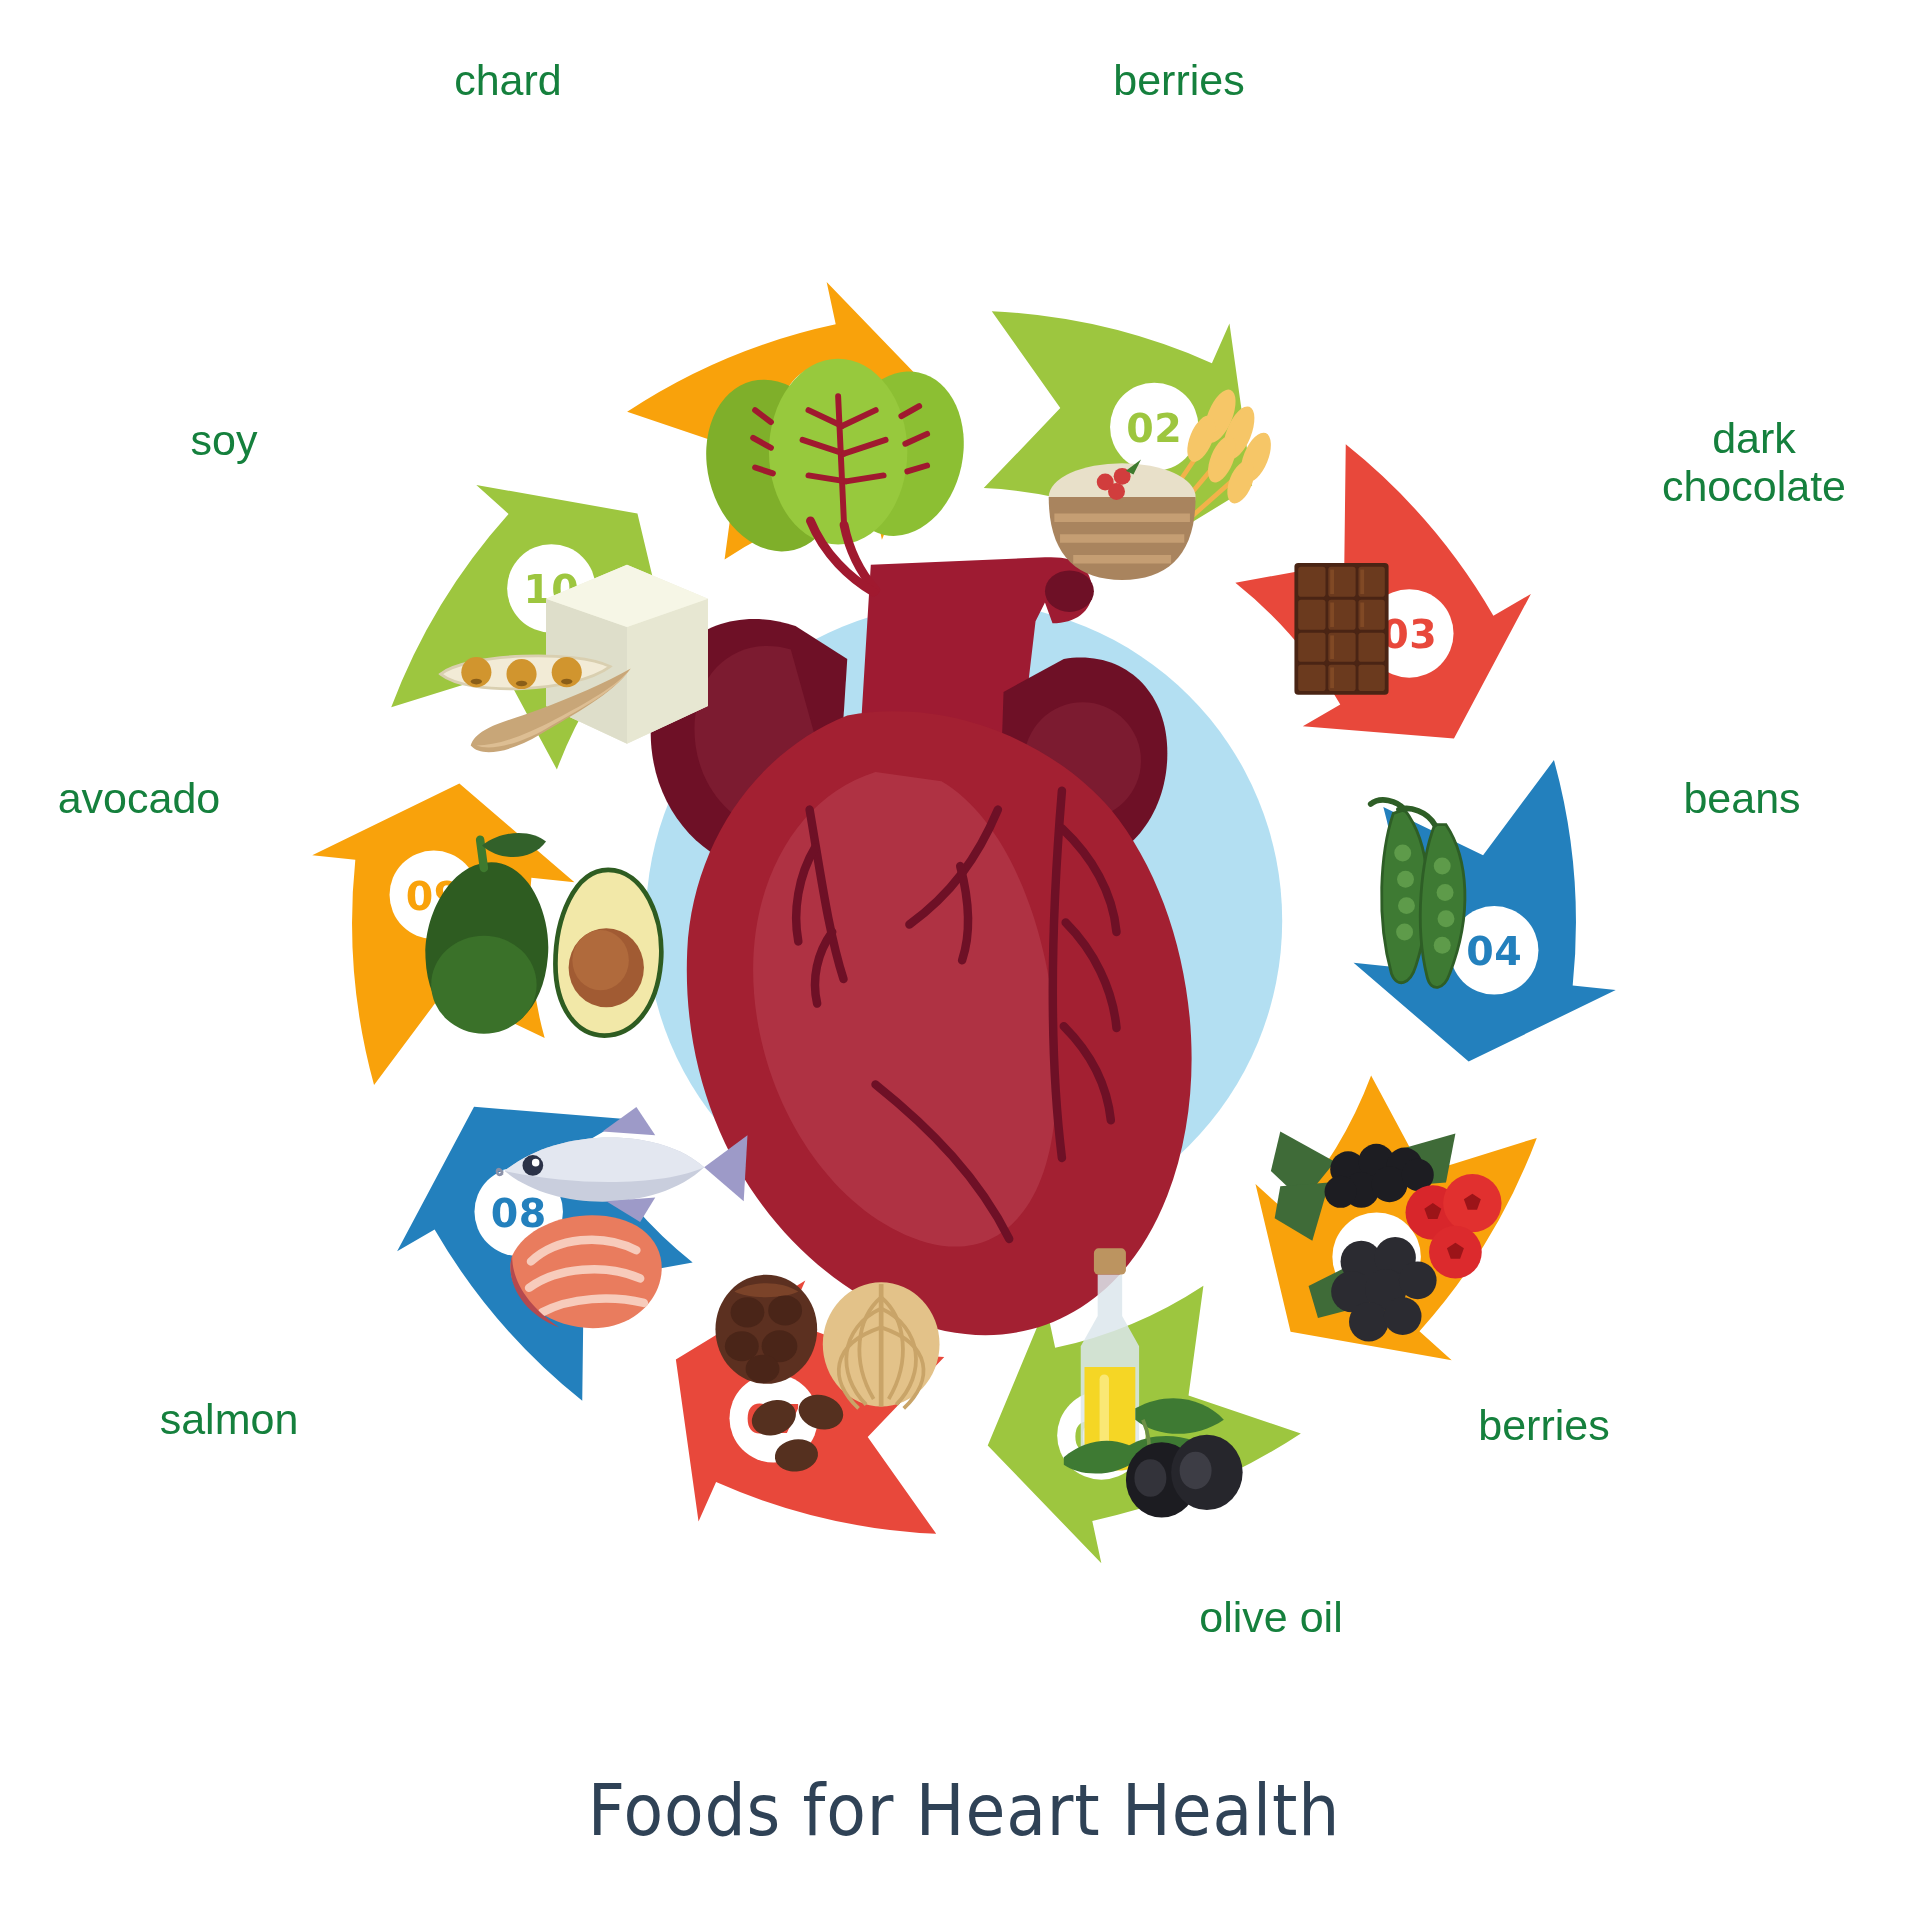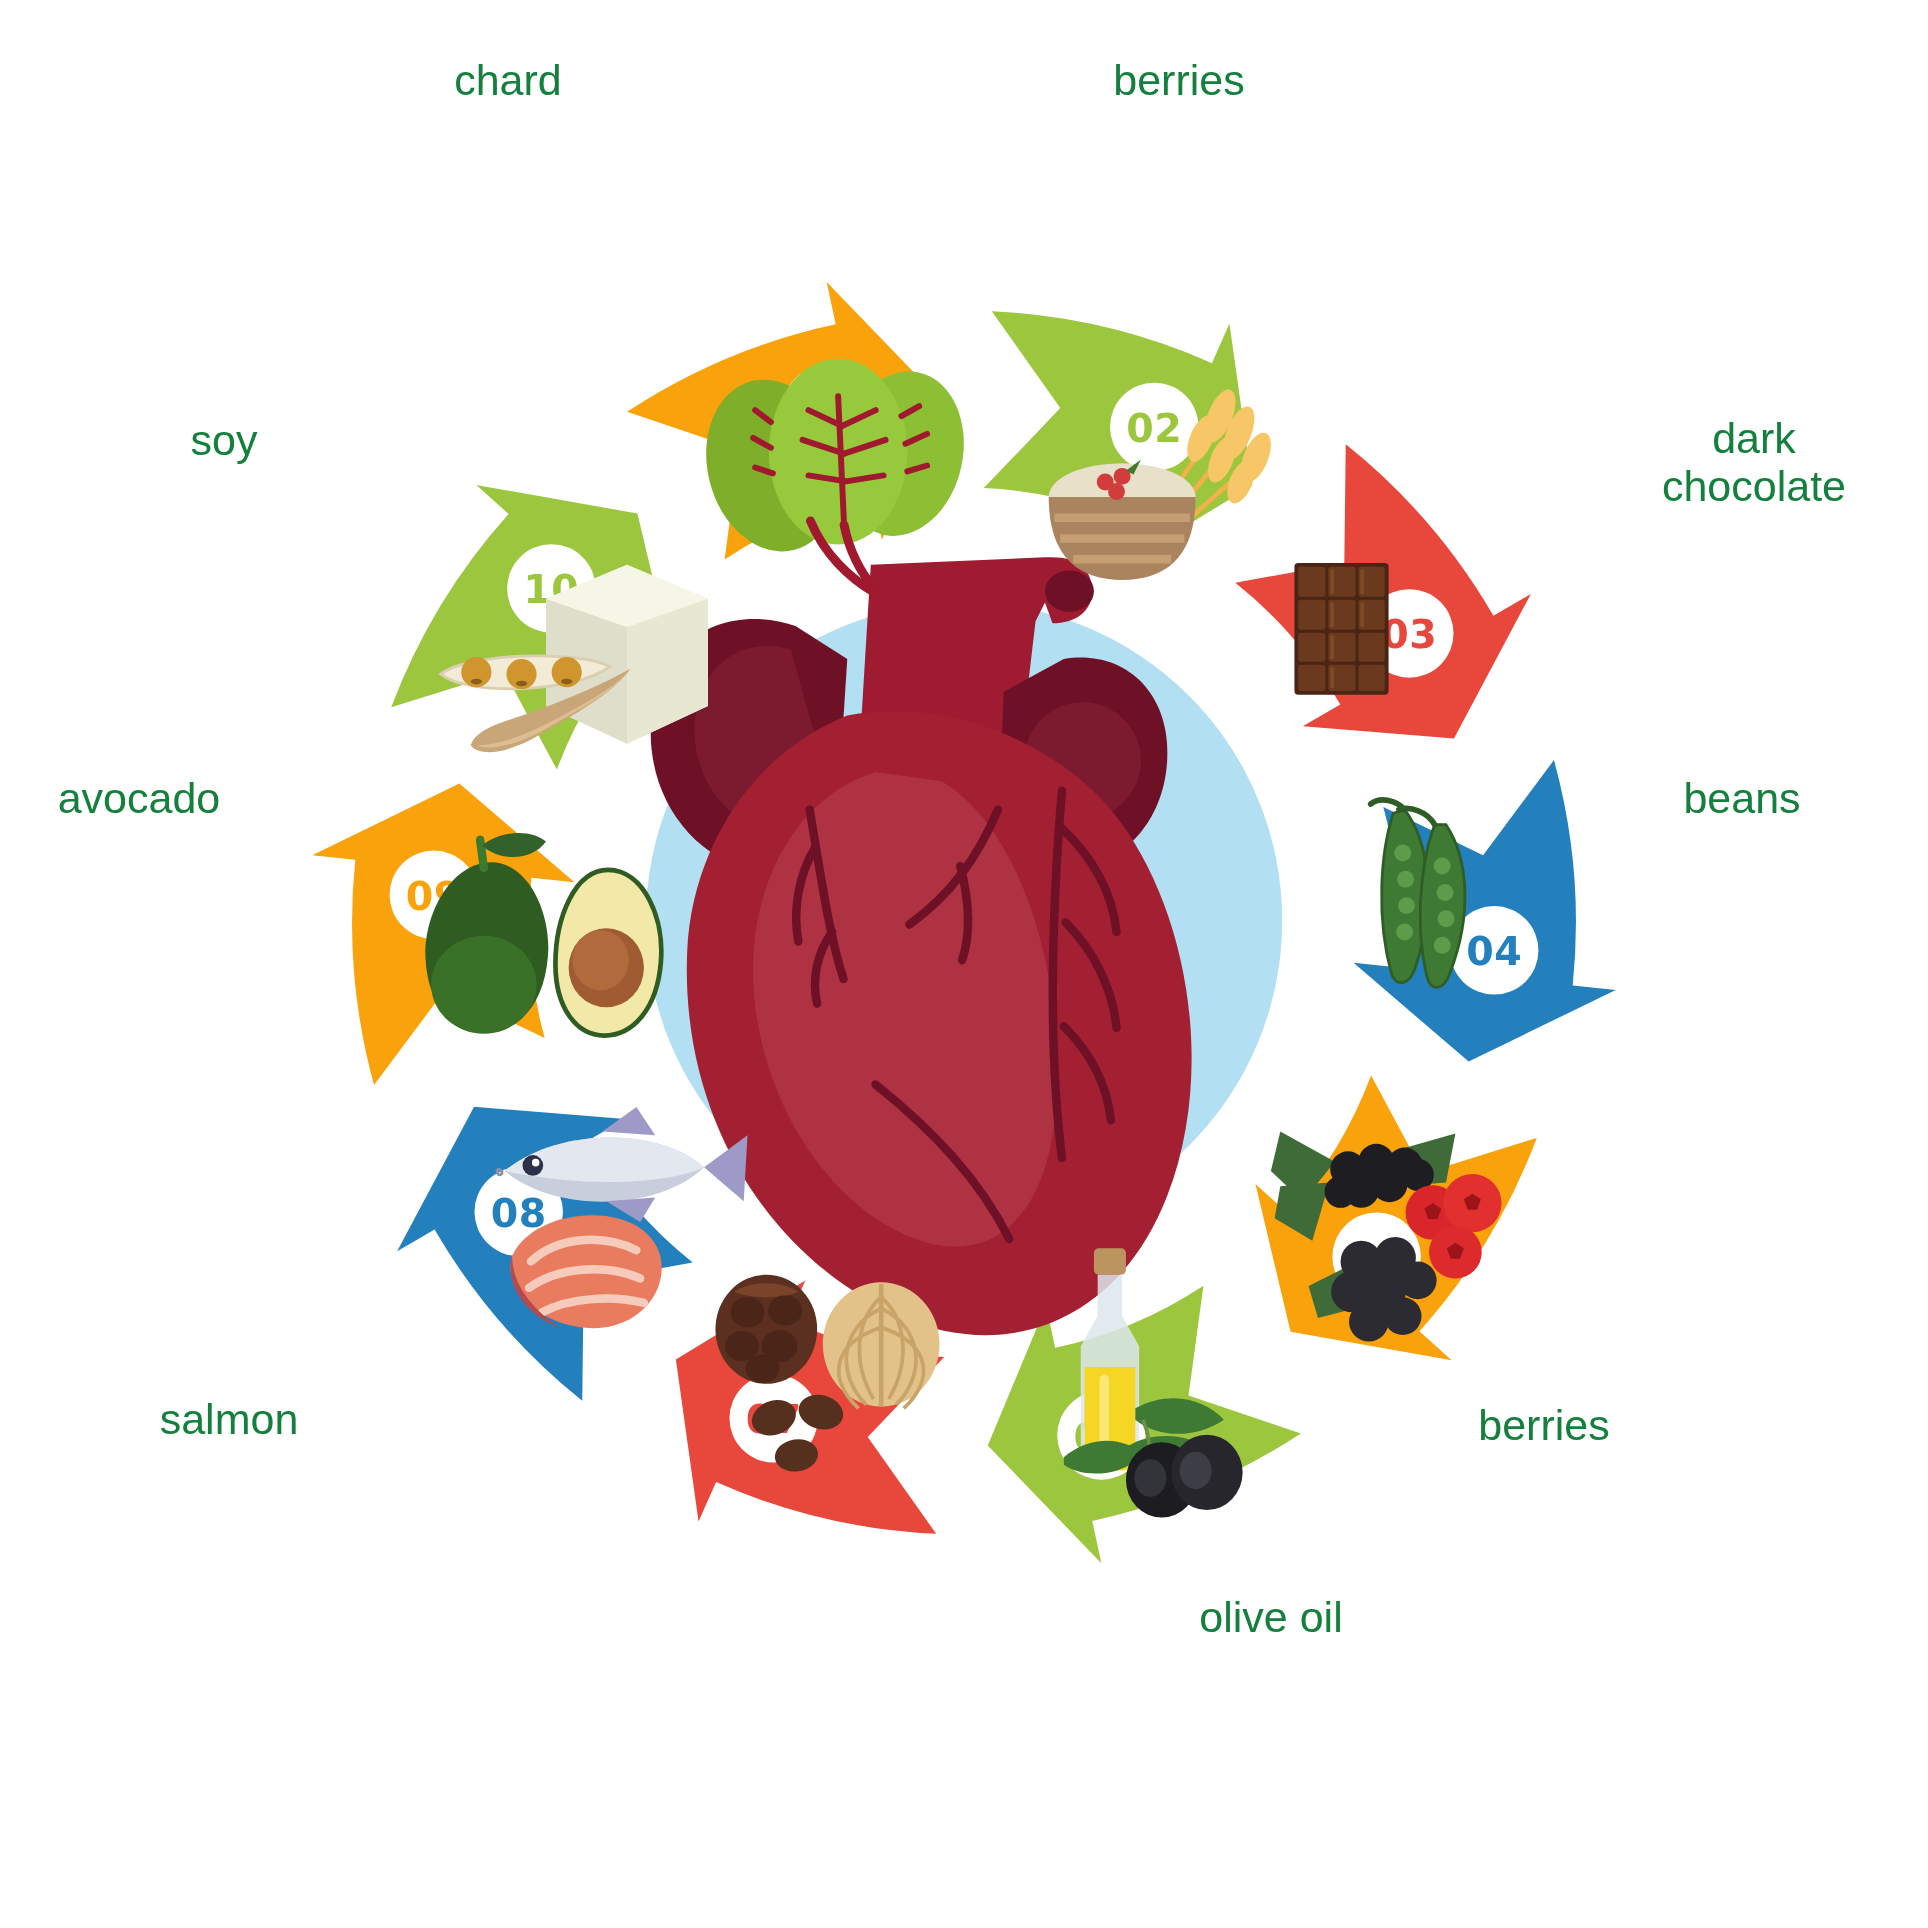--- a/index.html
+++ b/index.html
@@ -381,14 +381,15 @@
   <div class="label" style="left:1019px;top:56px;width:320px;">berries</div>
   <div class="label" style="left:1594px;top:414px;width:320px;">dark
 chocolate</div>
   <div class="label" style="left:1582px;top:774px;width:320px;">beans</div>
   <div class="label" style="left:1384px;top:1401px;width:320px;">berries</div>
   <div class="label" style="left:1111px;top:1593px;width:320px;">olive oil</div>
   <div class="label" style="left:69px;top:1395px;width:320px;">salmon</div>
   <div class="label" style="left:-21px;top:774px;width:320px;">avocado</div>
   <div class="label" style="left:64px;top:416px;width:320px;">soy</div>
 
+  <div id="title">Foods for Heart Health</div>
 </div>
 
 
 </body></html>

